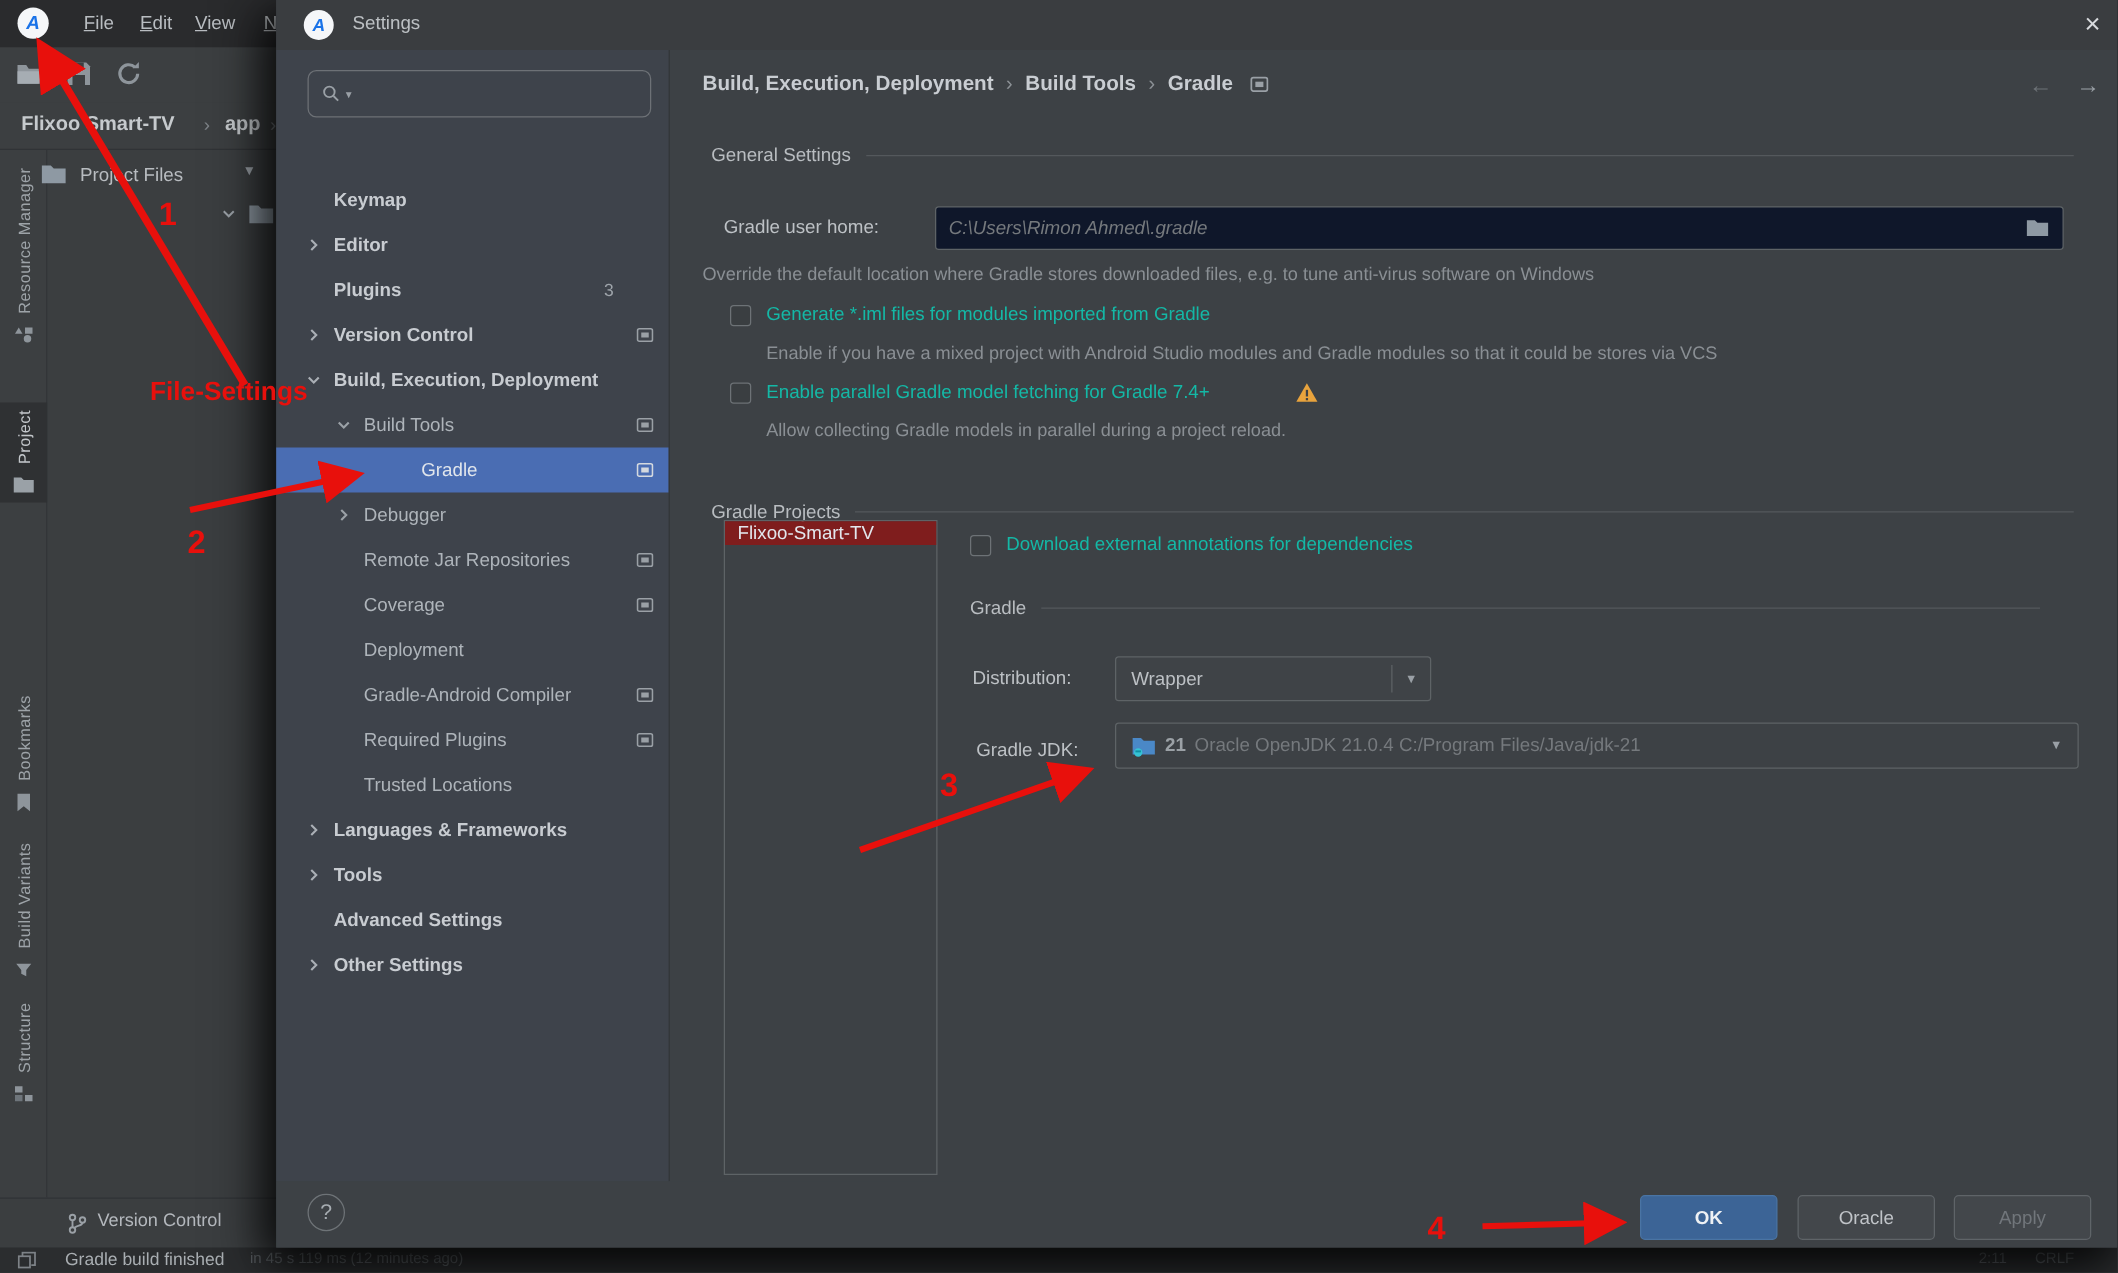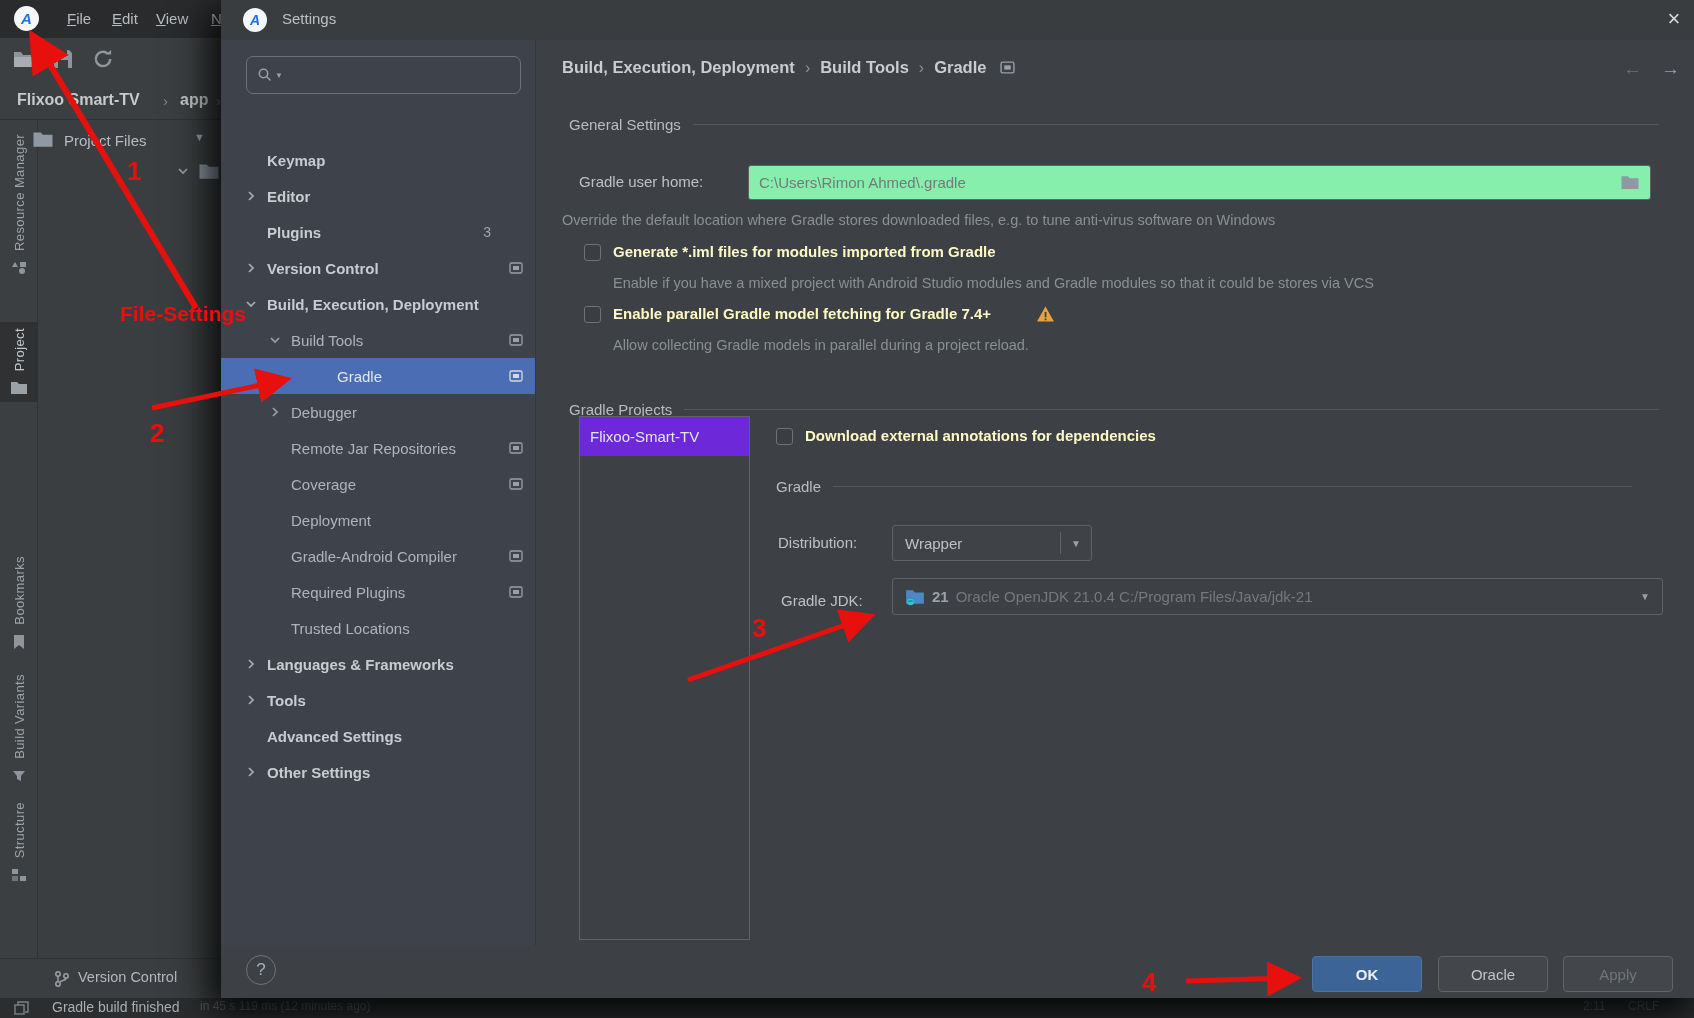--- a/index.html
+++ b/index.html
@@ -59,28 +59,28 @@
 
   
   #content { left:314px; top:40px; width:1159px; height:905px; background:#3d4145; border-left:1px solid #33373a; }
   .crumb-b { color:#c9cdd2; font-weight:700; font-size:16.5px; }
   .crumb-sep { color:#8c9196; font-size:16px; padding:0 10px; }
   .sec-head { position:absolute; display:flex; align-items:center; gap:12px; }
   .sec-title { color:#b9bdc1; font-size:15px; white-space:nowrap; }
   .sec-line { height:1px; background:#54585c; flex:1; }
   .lbl { color:#bdc1c5; font-size:15px; }
   .dim { color:#8a8f94; font-size:14.5px; }
-  .field { border:1px solid #5e6366; border-radius:3px; background:#86efac; display:flex; align-items:center; }
+  .field { border:1px solid #5e6366; border-radius:3px; background:#0f172a; display:flex; align-items:center;font-style:italic; }
   .field-val { color:#75797d; font-size:15px; padding-left:10px; flex:1; }
   .cbox { position:absolute; width:17px; height:17px; border:1.6px solid #6d7276; border-radius:3px; background:#3a3e41; }
-  .cb-lbl { color:#fef9c3; font-size:15px;font-weight:bold; }
+  .cb-lbl { color:#14b8a6; font-size:15px; }
   .combo { border:1px solid #5e6366; border-radius:3px; display:flex; align-items:center; background:#3f4347; }
   .combo .arrow { color:#9aa0a6; font-size:10px; }
   .proj-list { left:43px; top:376px; width:171px; height:524px; border:1px solid #5e6366; }
-  .proj-item-sel { height:39px; background:#6d28d9; color:#e2e7ed; font-size:15px; display:flex; align-items:center; padding-left:10px;text-align:center; }
+  .proj-item-sel { height:19px; background:#7f1d1d; color:#e2e7ed; font-size:15px; display:flex; align-items:center; padding-left:10px;text-align:center; }
 
   
   #dlg-bottom { left:0; top:945px; width:1473px; height:53px; background:#3d4145; }
   .btn { position:absolute; top:11px; width:110px; height:36px; border-radius:4px; font-size:15px;
     display:flex; align-items:center; justify-content:center; }
   .btn.primary { background:#3c6496; border:1px solid #4a74a4; color:#eef1f4; font-weight:700; }
   .btn.plain { background:#43474b; border:1px solid #5f6468; color:#c0c4c8; }
   .btn.disabled { color:#71767b; }
   #help-btn { position:absolute; left:25px; top:10px; width:30px; height:30px; border:1.6px solid #6e7377;
     border-radius:50%; color:#a7adb2; font-size:17px; display:flex; align-items:center; justify-content:center; }
@@ -401,21 +401,21 @@
 
       <div class="cbox" style="left:240px;top:388px;"></div>
       <span class="abs cb-lbl" style="left:269px;top:387px;">Download external annotations for dependencies</span>
 
       <div class="sec-head" style="left:240px;top:438px;width:856px;">
         <span class="sec-title">Gradle</span>
         <span class="sec-line"></span>
       </div>
 
       <span class="abs lbl" style="left:242px;top:494px;">Distribution:</span>
-      <div class="abs combo" style="left:356px;top:485px;width:200px;height:36px;">
+      <div class="abs combo" style="left:356px;top:485px;width:253px;height:36px;">
         <span style="color:#bdc1c5;font-size:15px;padding-left:12px;flex:1;">Wrapper</span>
         <span style="width:1px;height:22px;background:#5e6366;"></span>
         <span class="arrow" style="padding:0 10px;">▼</span>
       </div>
 
       <span class="abs lbl" style="left:245px;top:552px;">Gradle JDK:</span>
       <div class="abs combo" style="left:356px;top:538px;width:771px;height:37px;background:#3d4145;">
         <svg style="margin-left:12px;" width="20" height="18" viewBox="0 0 18 16">
           <path d="M1 2h6l2 2h8v10H1z" fill="#4a88c7"></path>
             <circle cx="5" cy="12.5" r="3" fill="#35c3d4"></circle>

